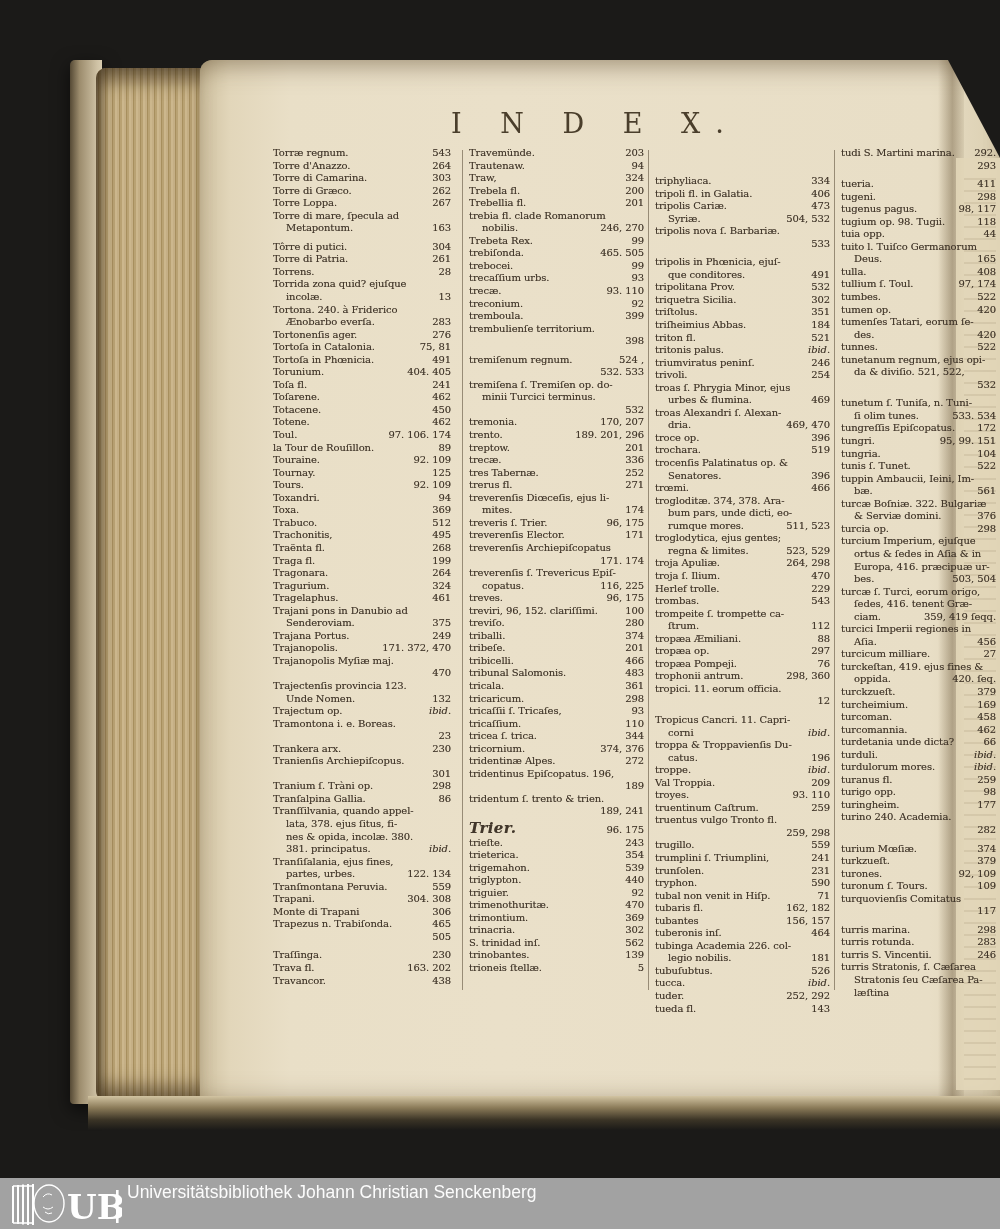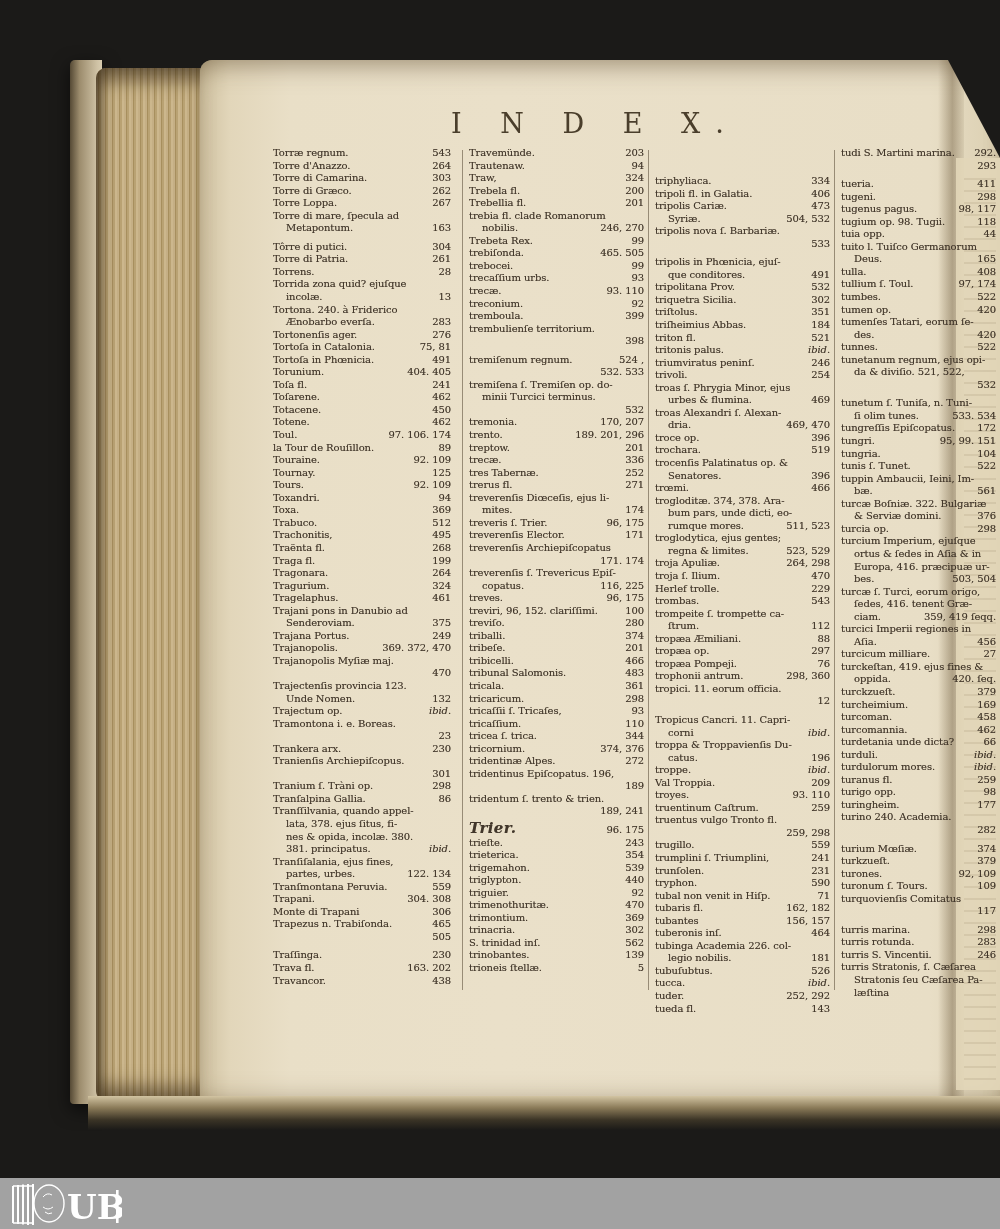--- a/index.html
+++ b/index.html
@@ -222,21 +222,21 @@
       <div class="ln ind">
         <span class="lt">Senderoviam.</span>
         <span class="rn">375</span>
       </div>
       <div class="ln">
         <span class="lt">Trajana Portus.</span>
         <span class="rn">249</span>
       </div>
       <div class="ln">
         <span class="lt">Trajanopolis.</span>
-        <span class="rn">369. 372, 470</span>
+        <span class="rn">171. 372, 470</span>
       </div>
       <div class="ln">
         <span class="lt">Trajanopolis Myſiæ maj.</span>
       </div>
       <div class="ln num-only">
         <span class="rn">470</span>
       </div>
       <div class="ln">
         <span class="lt">Trajectenſis provincia 123.</span>
       </div>
@@ -1070,15 +1070,16 @@
       <svg width="112" height="46" viewBox="0 0 112 46">
         <path d="M3 5 v37 M8 4 v39 M13 3.5 v40 M18 3 v41 M23 3 v41" stroke="#ffffff" stroke-width="2" fill="none"></path>
         <path d="M3 5 H23 M3 42 H23" stroke="#ffffff" stroke-width="1.3" fill="none"></path>
         <ellipse cx="39" cy="22.5" rx="15" ry="18.5" fill="none" stroke="#ffffff" stroke-width="1.4"></ellipse>
         <path d="M33 16 q4 -5 9 -2 M33 26 q5 4 10 0 M35 31 q3 3 7 1" stroke="#ffffff" stroke-width="1" fill="none"></path>
         <text x="57" y="38" font-family="DejaVu Serif, serif" font-size="34" font-weight="bold" fill="#ffffff">UB</text>
         <rect x="106" y="9" width="2.6" height="33" fill="#ffffff"></rect>
       </svg>
     </div>
     <div class="banner-text">
+      <div>Universitätsbibliothek Johann Christian Senckenberg</div>
     </div>
   </div>
 </div>
 
 </body></html>

